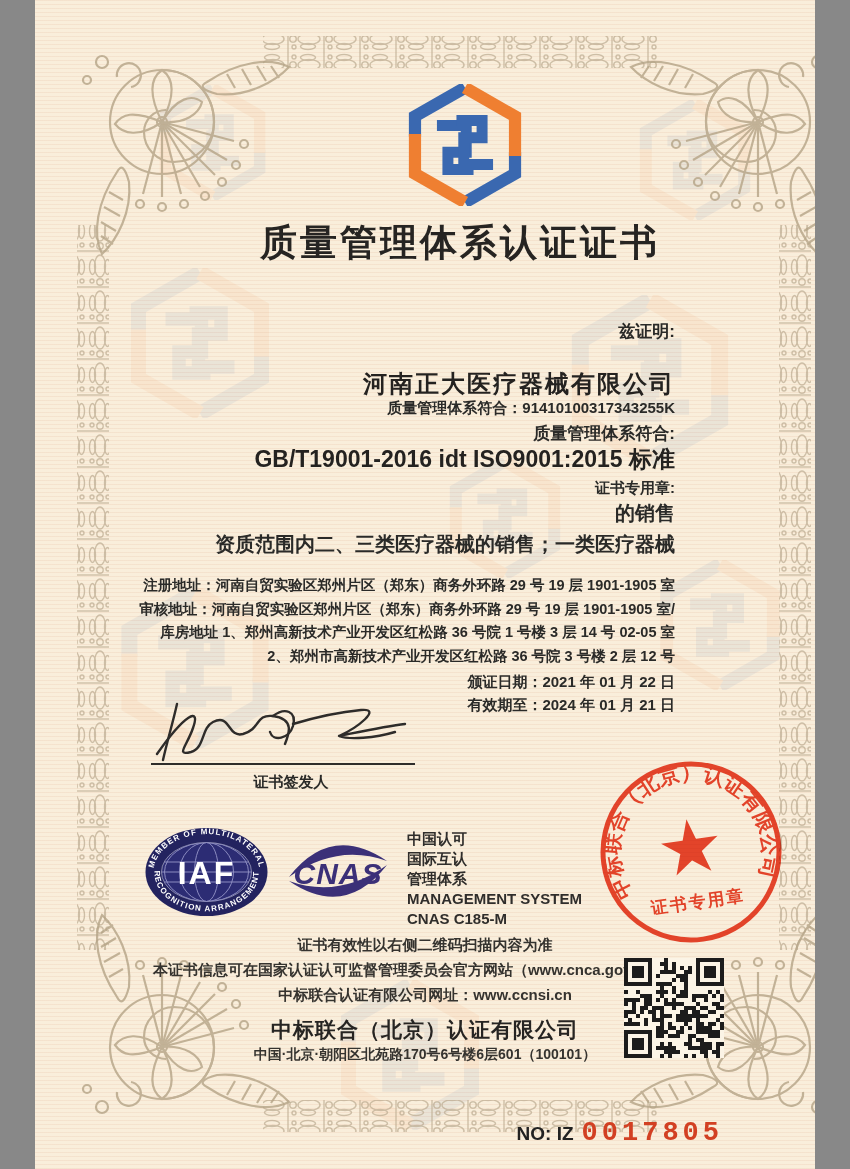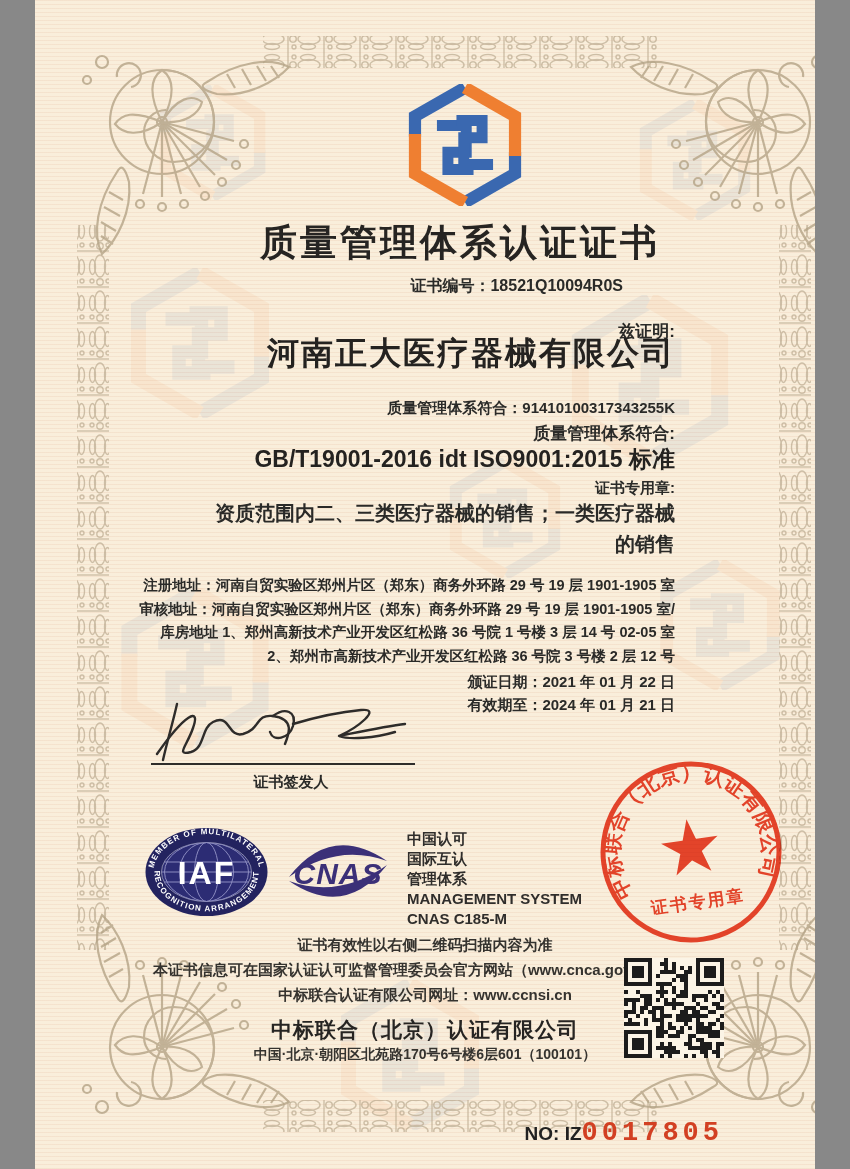--- a/index.html
+++ b/index.html
@@ -11,35 +11,35 @@
       rgba(0,0,0,0) 1px, rgba(0,0,0,0) 4px);
     font-family:"Liberation Sans","DejaVu Sans",sans-serif;
     color:#2a2a28;
   }
   .abs{position:absolute;}
   .rt{position:absolute;right:140px;text-align:right;white-space:nowrap;}
   .ctr{position:absolute;left:0;width:850px;text-align:center;}
   .title{top:218px;font-size:37px;font-weight:700;letter-spacing:3px;color:#262422;}
   .certno{top:276px;right:192px;position:absolute;font-size:16px;font-weight:700;}
   .hereby{top:320px;font-size:17px;font-weight:700;}
-  .company{top:332px;font-size:32px;font-weight:700;letter-spacing:2px;color:#242220;}
+  .company{top:368px;font-size:24px;font-weight:700;letter-spacing:2px;color:#242220;}
   .credit{top:399px;font-size:15px;font-weight:600;}
   .conform{top:422px;font-size:17px;font-weight:700;}
   .standard{top:444px;font-size:23px;font-weight:700;color:#242220;}
   .scopelabel{top:479px;font-size:15px;font-weight:700;}
   .scope{top:498px;font-size:20px;font-weight:700;line-height:1.55;white-space:normal;width:620px;}
   .addr{top:574px;font-size:14.5px;font-weight:600;line-height:1.63;}
   .dates{top:670px;font-size:15px;font-weight:700;line-height:1.55;}
   .signlabel{top:773px;left:196px;width:120px;text-align:center;position:absolute;font-size:15px;font-weight:600;}
   .acctext{top:829px;left:372px;position:absolute;font-size:15px;font-weight:700;line-height:20px;color:#2f2d2b;}
   .footerblock{position:absolute;left:0;width:700px;text-align:center;padding-left:40px;}
   .note{font-size:15px;font-weight:600;color:#35332f;}
   .orgname{font-size:21px;font-weight:700;letter-spacing:1px;color:#262422;}
   .orgaddr{font-size:14px;font-weight:600;color:#35332f;}
-  .serial{top:1118px;right:92px;position:absolute;display:flex;align-items:baseline;}
+  .serial{top:1118px;right:92px;position:absolute;display:flex;align-items:baseline;gap:8px;}
   .serial .lbl{font-size:19px;font-weight:700;color:#222;}
   .serial .num{font-family:"Liberation Mono","DejaVu Sans Mono",monospace;
     font-size:27px;font-weight:700;color:#d24023;letter-spacing:4px;}
   .seal{mix-blend-mode:multiply;opacity:.92;}
   .wm{opacity:.07;}
 </style>
 </head>
 <body>
 
 <div class="page">
@@ -131,38 +131,35 @@
     <use href="#cornerOrn" transform="translate(22,1147) scale(1,-1)"></use>
     <use href="#cornerOrn" transform="translate(828,1147) scale(-1,-1)"></use>
   </svg>
 
   <svg class="abs" style="left:368px;top:84px" width="124" height="122" viewBox="0 0 100 100">
     <use href="#logoSym"></use>
   </svg>
 
   <div class="ctr title">质量管理体系认证证书</div>
 
-  <div class="certno">
-    <span>证书编号：</span><span>18521Q10094R0S</span>
-  </div>
 
   <div class="rt hereby">兹证明:</div>
   <div class="rt company">河南正大医疗器械有限公司</div>
 
   <div class="rt credit">
     <span>质量管理体系符合：</span><span>91410100317343255K</span>
   </div>
 
   <div class="rt conform">质量管理体系符合:</div>
   <div class="rt standard">GB/T19001-2016 idt ISO9001:2015 标准</div>
   <div class="rt scopelabel">证书专用章:</div>
 
   <div class="rt scope">
+    <div>的销售</div>
     <div>资质范围内二、三类医疗器械的销售；一类医疗器械</div>
-    <div>的销售</div>
   </div>
 
   <div class="rt addr">
     <div>注册地址：河南自贸实验区郑州片区（郑东）商务外环路 29 号 19 层 1901-1905 室</div>
     <div>审核地址：河南自贸实验区郑州片区（郑东）商务外环路 29 号 19 层 1901-1905 室/</div>
     <div>库房地址 1、郑州高新技术产业开发区红松路 36 号院 1 号楼 3 层 14 号 02-05 室</div>
     <div>2、郑州市高新技术产业开发区红松路 36 号院 3 号楼 2 层 12 号</div>
   </div>
 
   <div class="rt dates">

